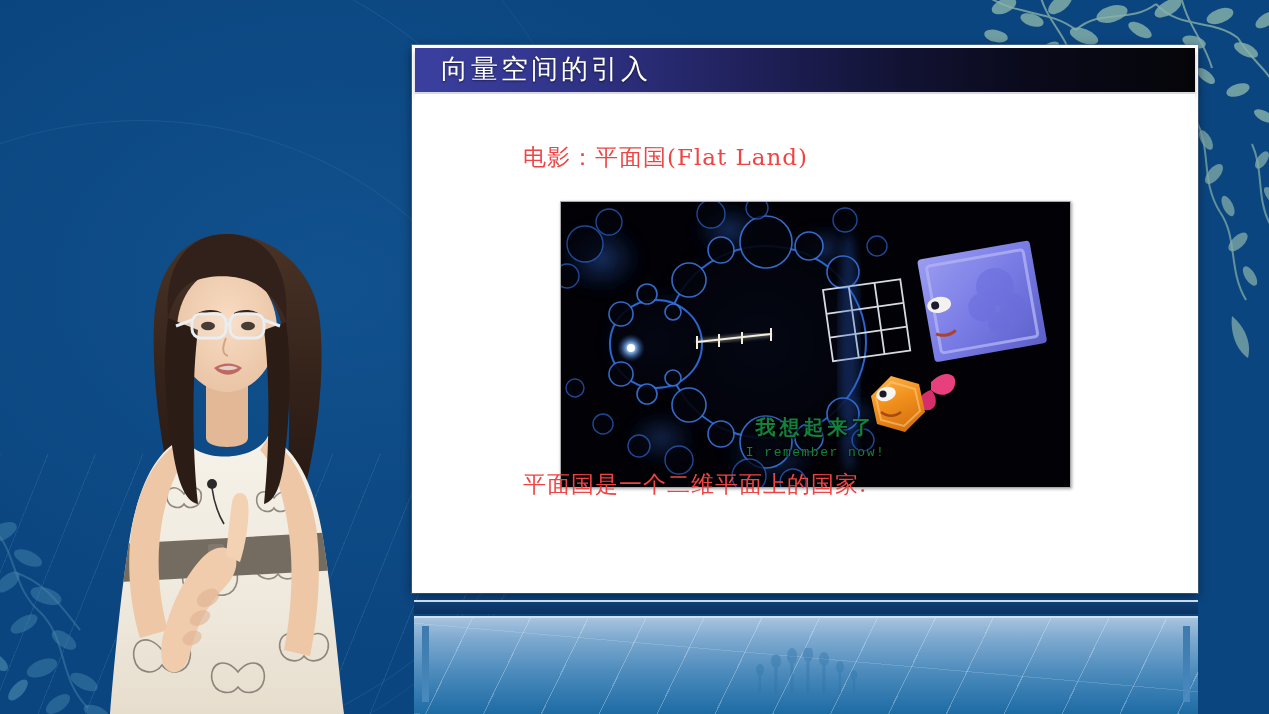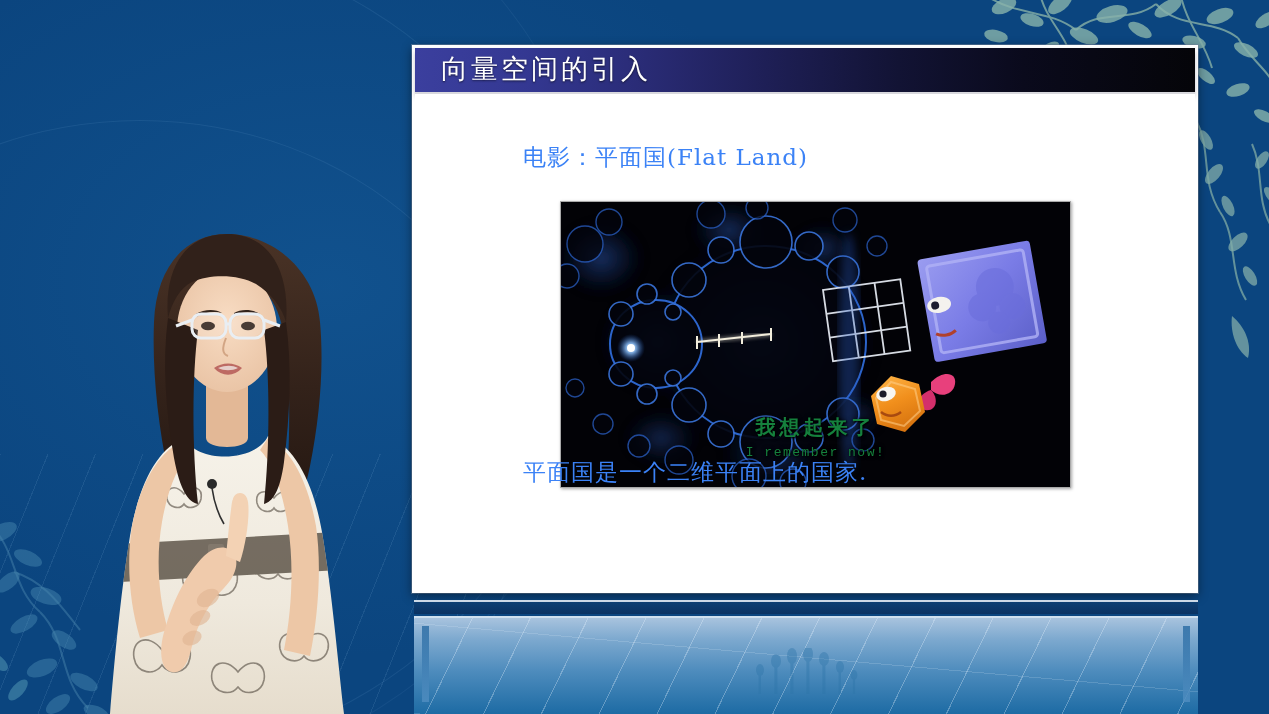--- a/index.html
+++ b/index.html
@@ -55,26 +55,26 @@
   #slide-title{
     position:absolute; left:26px; top:50%; transform:translateY(-52%);
     color:#ffffff; font-size:27px; letter-spacing:3px;
     font-family:"DejaVu Serif", serif; font-weight:400;
     text-shadow:0 1px 2px rgba(0,0,0,.6);
   }
   #slide-body{ position:relative; height:calc(100% - 48px); background:#fff; }
 
   .slide-line{
     position:absolute; left:108px;
-    color:#3b82f6; font-size:23px; letter-spacing:1px;
+    color:#ef4444; font-size:23px; letter-spacing:1px;
     font-family:"DejaVu Serif", serif;
     white-space:nowrap;
   }
   #line-movie{ top:48px; }
-  #line-desc1{ top:363px; }
+  #line-desc1{ top:375px; }
   #line-desc2{ top:428px; }
 
   
   #video-frame{
     position:absolute; left:145px; top:107px; width:511px; height:287px;
     background:#000;
     border:1px solid #a9a9a9;
     box-shadow:1px 1px 3px rgba(0,0,0,.35);
     overflow:hidden;
   }

